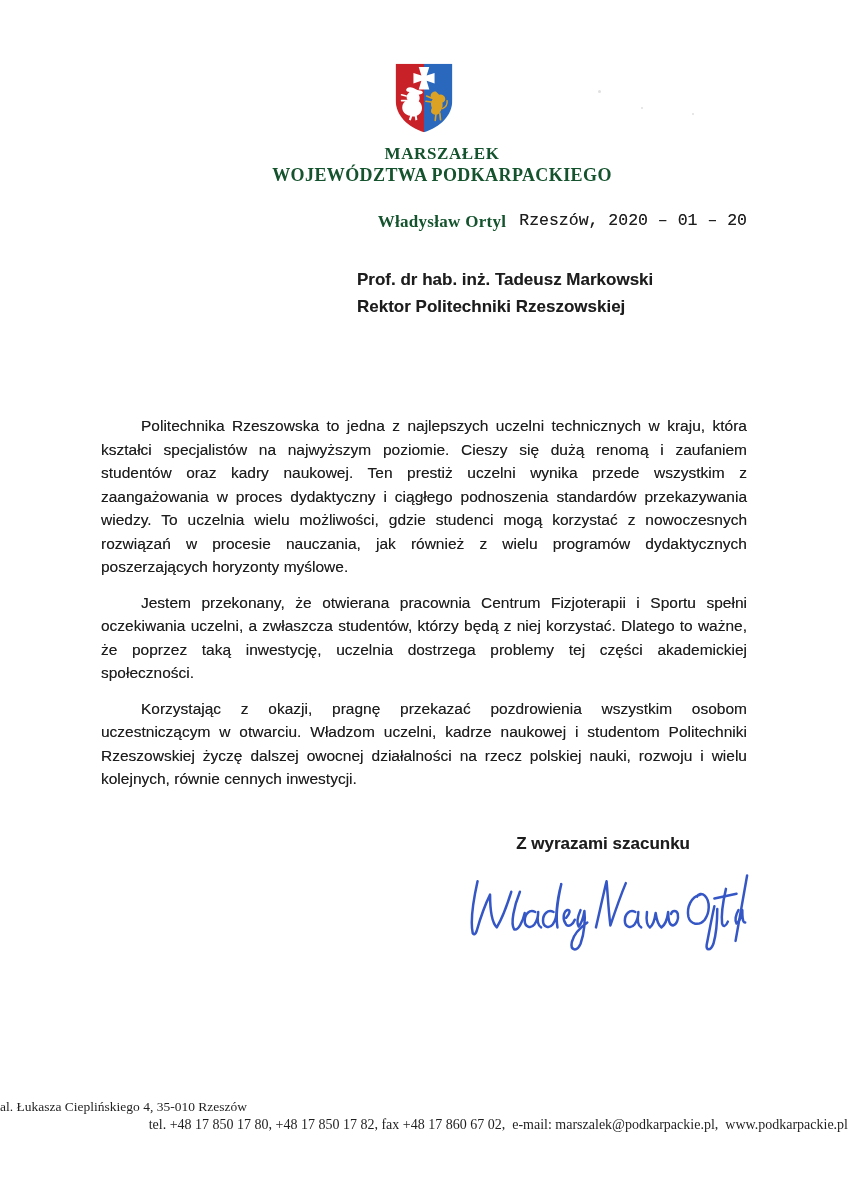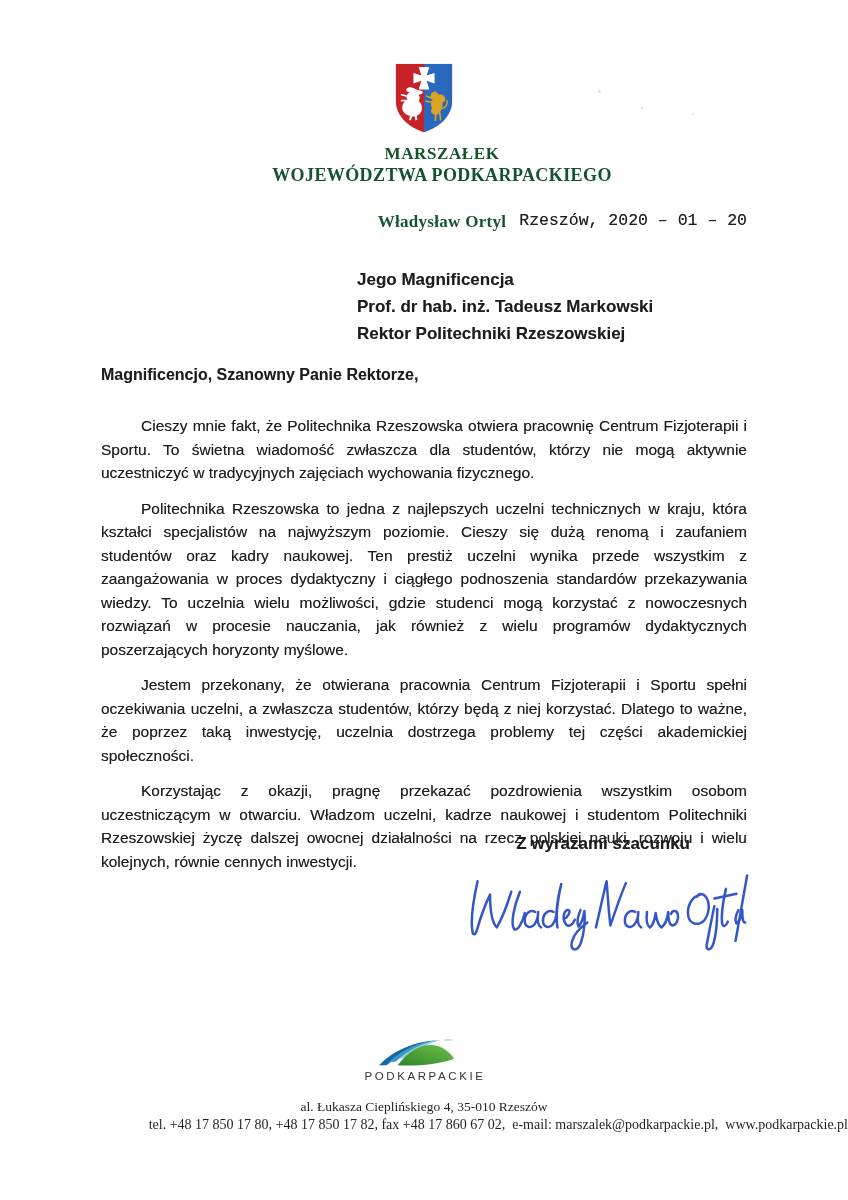--- a/index.html
+++ b/index.html
@@ -56,21 +56,21 @@
   .signature{position:absolute;left:466px;top:866px;width:284px;height:92px;}
   
   .footer-logo{position:absolute;top:1038px;left:50%;transform:translateX(-50%);width:160px;text-align:center;}
   .footer-logo svg{width:96px;height:30px;display:block;margin:0 auto;}
   .logo-text{
     margin-top:2px;font-size:11.5px;letter-spacing:2.6px;
     color:#353535;font-family:"Liberation Sans",sans-serif;
     white-space:nowrap;text-indent:2px;
   }
   .footer-address{
-    position:absolute;top:1099px;left:0;width:100%;text-align:center;
+    position:absolute;top:1099px;left:0;width:100%;text-align:left;
     font-family:"Liberation Serif",serif;font-size:13.5px;color:#1f1f1f;
   }
   .footer-contact{
     position:absolute;top:1117px;left:0;width:100%;text-align:right;
     font-family:"Liberation Serif",serif;font-size:14px;color:#1f1f1f;
     white-space:pre;
   }
   .speck{position:absolute;border-radius:50%;background:#c6c6c6;opacity:.55;}
 </style>
 </head>
@@ -105,29 +105,26 @@
 
   <div class="letterhead">
     <div class="lh1">MARSZAŁEK</div>
     <div class="lh2">WOJEWÓDZTWA PODKARPACKIEGO</div>
     <div class="lh-name">Władysław Ortyl</div>
   </div>
 
   <div class="dateline">Rzeszów, 2020 – 01 – 20</div>
 
   <div class="recipient">
-    <div>Jego Magnificencja</div>
     <div>Prof. dr hab. inż. Tadeusz Markowski</div>
     <div>Rektor Politechniki Rzeszowskiej</div>
   </div>
 
-  <div class="salutation">Magnificencjo, Szanowny Panie Rektorze,</div>
 
   <div class="body">
-    <p>Cieszy mnie fakt, że Politechnika Rzeszowska otwiera pracownię Centrum Fizjoterapii i Sportu. To świetna wiadomość zwłaszcza dla studentów, którzy nie mogą aktywnie uczestniczyć w tradycyjnych zajęciach wychowania fizycznego.</p>
     <p>Politechnika Rzeszowska to jedna z najlepszych uczelni technicznych w kraju, która kształci specjalistów na najwyższym poziomie. Cieszy się dużą renomą i zaufaniem studentów oraz kadry naukowej. Ten prestiż uczelni wynika przede wszystkim z zaangażowania w proces dydaktyczny i ciągłego podnoszenia standardów przekazywania wiedzy. To uczelnia wielu możliwości, gdzie studenci mogą korzystać z nowoczesnych rozwiązań w procesie nauczania, jak również z wielu programów dydaktycznych poszerzających horyzonty myślowe.</p>
     <p>Jestem przekonany, że otwierana pracownia Centrum Fizjoterapii i Sportu spełni oczekiwania uczelni, a zwłaszcza studentów, którzy będą z niej korzystać. Dlatego to ważne, że poprzez taką inwestycję, uczelnia dostrzega problemy tej części akademickiej społeczności.</p>
     <p>Korzystając z okazji, pragnę przekazać pozdrowienia wszystkim osobom uczestniczącym w otwarciu. Władzom uczelni, kadrze naukowej i studentom Politechniki Rzeszowskiej życzę dalszej owocnej działalności na rzecz polskiej nauki, rozwoju i wielu kolejnych, równie cennych inwestycji.</p>
   </div>
 
   <div class="closing">Z wyrazami szacunku</div>
 
   <svg class="signature" viewBox="0 0 295 92" xmlns="http://www.w3.org/2000/svg">
     <g fill="none" stroke="#3557c6" stroke-width="2.6" stroke-linecap="round" stroke-linejoin="round">
       <path d="M12,14 C8,32 4,54 7,68 C8,70 10,69 11,66 C15,52 20,38 25,28 C25,42 27,57 32,62 C38,52 43,38 47,25"></path>
@@ -141,36 +138,20 @@
       <path d="M188,46 C187,54 188,60 191,62 C194,60 196,54 197,47 C198,54 200,60 203,62 C206,60 209,54 210,46 C210,54 211,60 215,60 C219,59 221,53 220,48 C219,44 214,44 213,48"></path>
       <path d="M243,28 C234,30 229,41 231,51 C233,59 242,61 248,54 C253,47 254,35 248,29 C245,26 241,27 240,30"></path>
       <path d="M258,40 C255,53 252,70 250,80 C249,86 254,87 257,79 C260,69 261,55 261,43"></path>
       <path d="M270,22 C267,35 265,49 266,58 C267,62 270,61 272,56"></path>
       <path d="M258,32 L281,27"></path>
       <path d="M283,44 C280,49 279,55 281,58 C284,56 286,50 287,44 C287,51 287,57 290,57"></path>
       <path d="M292,8 L280,76"></path>
     </g>
   </svg>
 
-  <div class="footer-logo">
-    <svg viewBox="0 0 100 32" xmlns="http://www.w3.org/2000/svg">
-      <defs>
-        <linearGradient id="gg" x1="0" y1="1" x2="1" y2="0">
-          <stop offset="0" stop-color="#2f8527"></stop>
-          <stop offset="1" stop-color="#6cc24a"></stop>
-        </linearGradient>
-      </defs>
-      <path d="M2,29 C18,13 40,4 60,3 C44,8 24,18 10,29 Z" fill="#1565a8"></path>
-      <path d="M12,26 C28,11 48,3 64,2 C50,6 32,14 20,25 Z" fill="#3e97c2"></path>
-      <path d="M24,22 C38,9 54,3 68,2 C56,5 42,12 32,21 Z" fill="#8fcbe0"></path>
-      <path d="M70,2 C74,1 78,1 81,2 C77,3 73,3 70,2 Z" fill="#8fcbe0"></path>
-      <path d="M22,29 C36,11 50,6 62,8 C72,10 78,16 82,22 C66,28 42,30 22,29 Z" fill="url(#gg)"></path>
-    </svg>
-    <div class="logo-text">PODKARPACKIE</div>
-  </div>
 
   <div class="footer-address">al. Łukasza Cieplińskiego 4, 35-010 Rzeszów</div>
   <div class="footer-contact">tel. +48 17 850 17 80, +48 17 850 17 82, fax +48 17 860 67 02,  e-mail: marszalek@podkarpackie.pl,  www.podkarpackie.pl</div>
 
   <div class="speck" style="left:598px;top:90px;width:3px;height:3px;"></div>
   <div class="speck" style="left:641px;top:107px;width:2px;height:2px;"></div>
   <div class="speck" style="left:692px;top:113px;width:2px;height:2px;"></div>
 
 </div>
 

